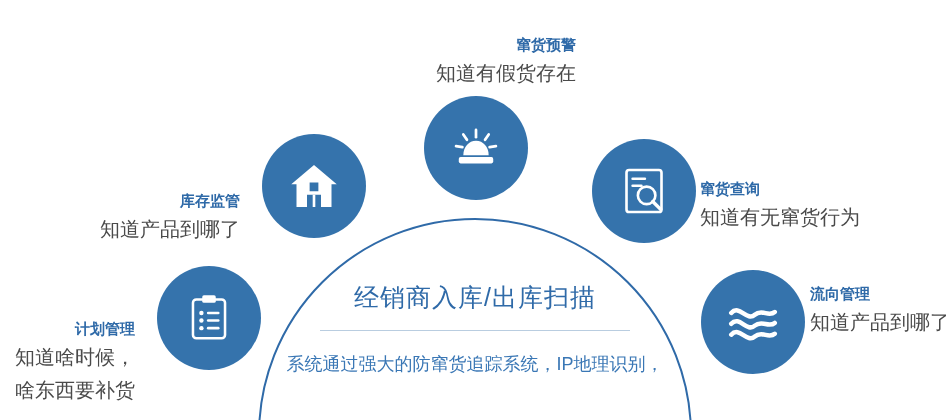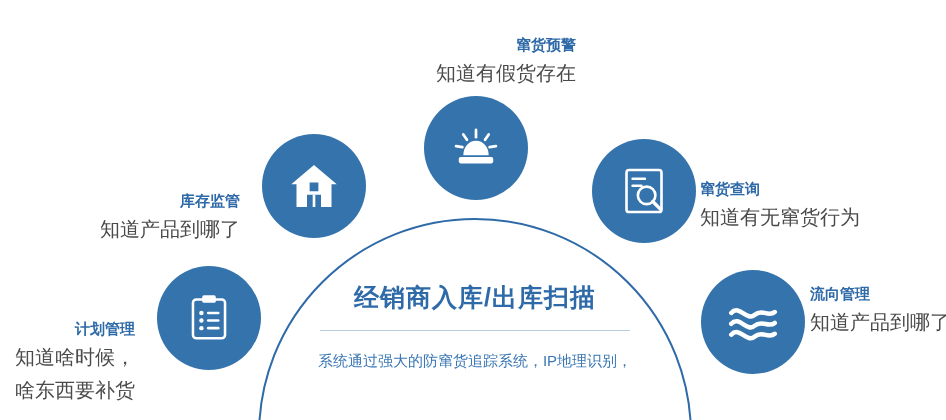--- a/index.html
+++ b/index.html
@@ -36,33 +36,33 @@
   
   .center-block {
     position: absolute;
     left: 258px;
     top: 282px;
     width: 434px;
     text-align: center;
   }
   .center-title {
     font-size: 25px;
-    font-weight: bold;
+    font-weight: normal;
     color: #2f6aa8;
     letter-spacing: 1px;
     line-height: 1.2;
   }
   .center-rule {
     width: 310px;
     height: 1px;
     background: #b9cde0;
     margin: 18px auto 14px auto;
   }
   .center-sub {
-    font-size: 15px;
+    font-size: 18px;
     color: #3a77b5;
     line-height: 1.9;
     margin-top: 16px;
   }
 
   
   .node-circle {
     position: absolute;
     border-radius: 50%;
     background: #3573ac;

